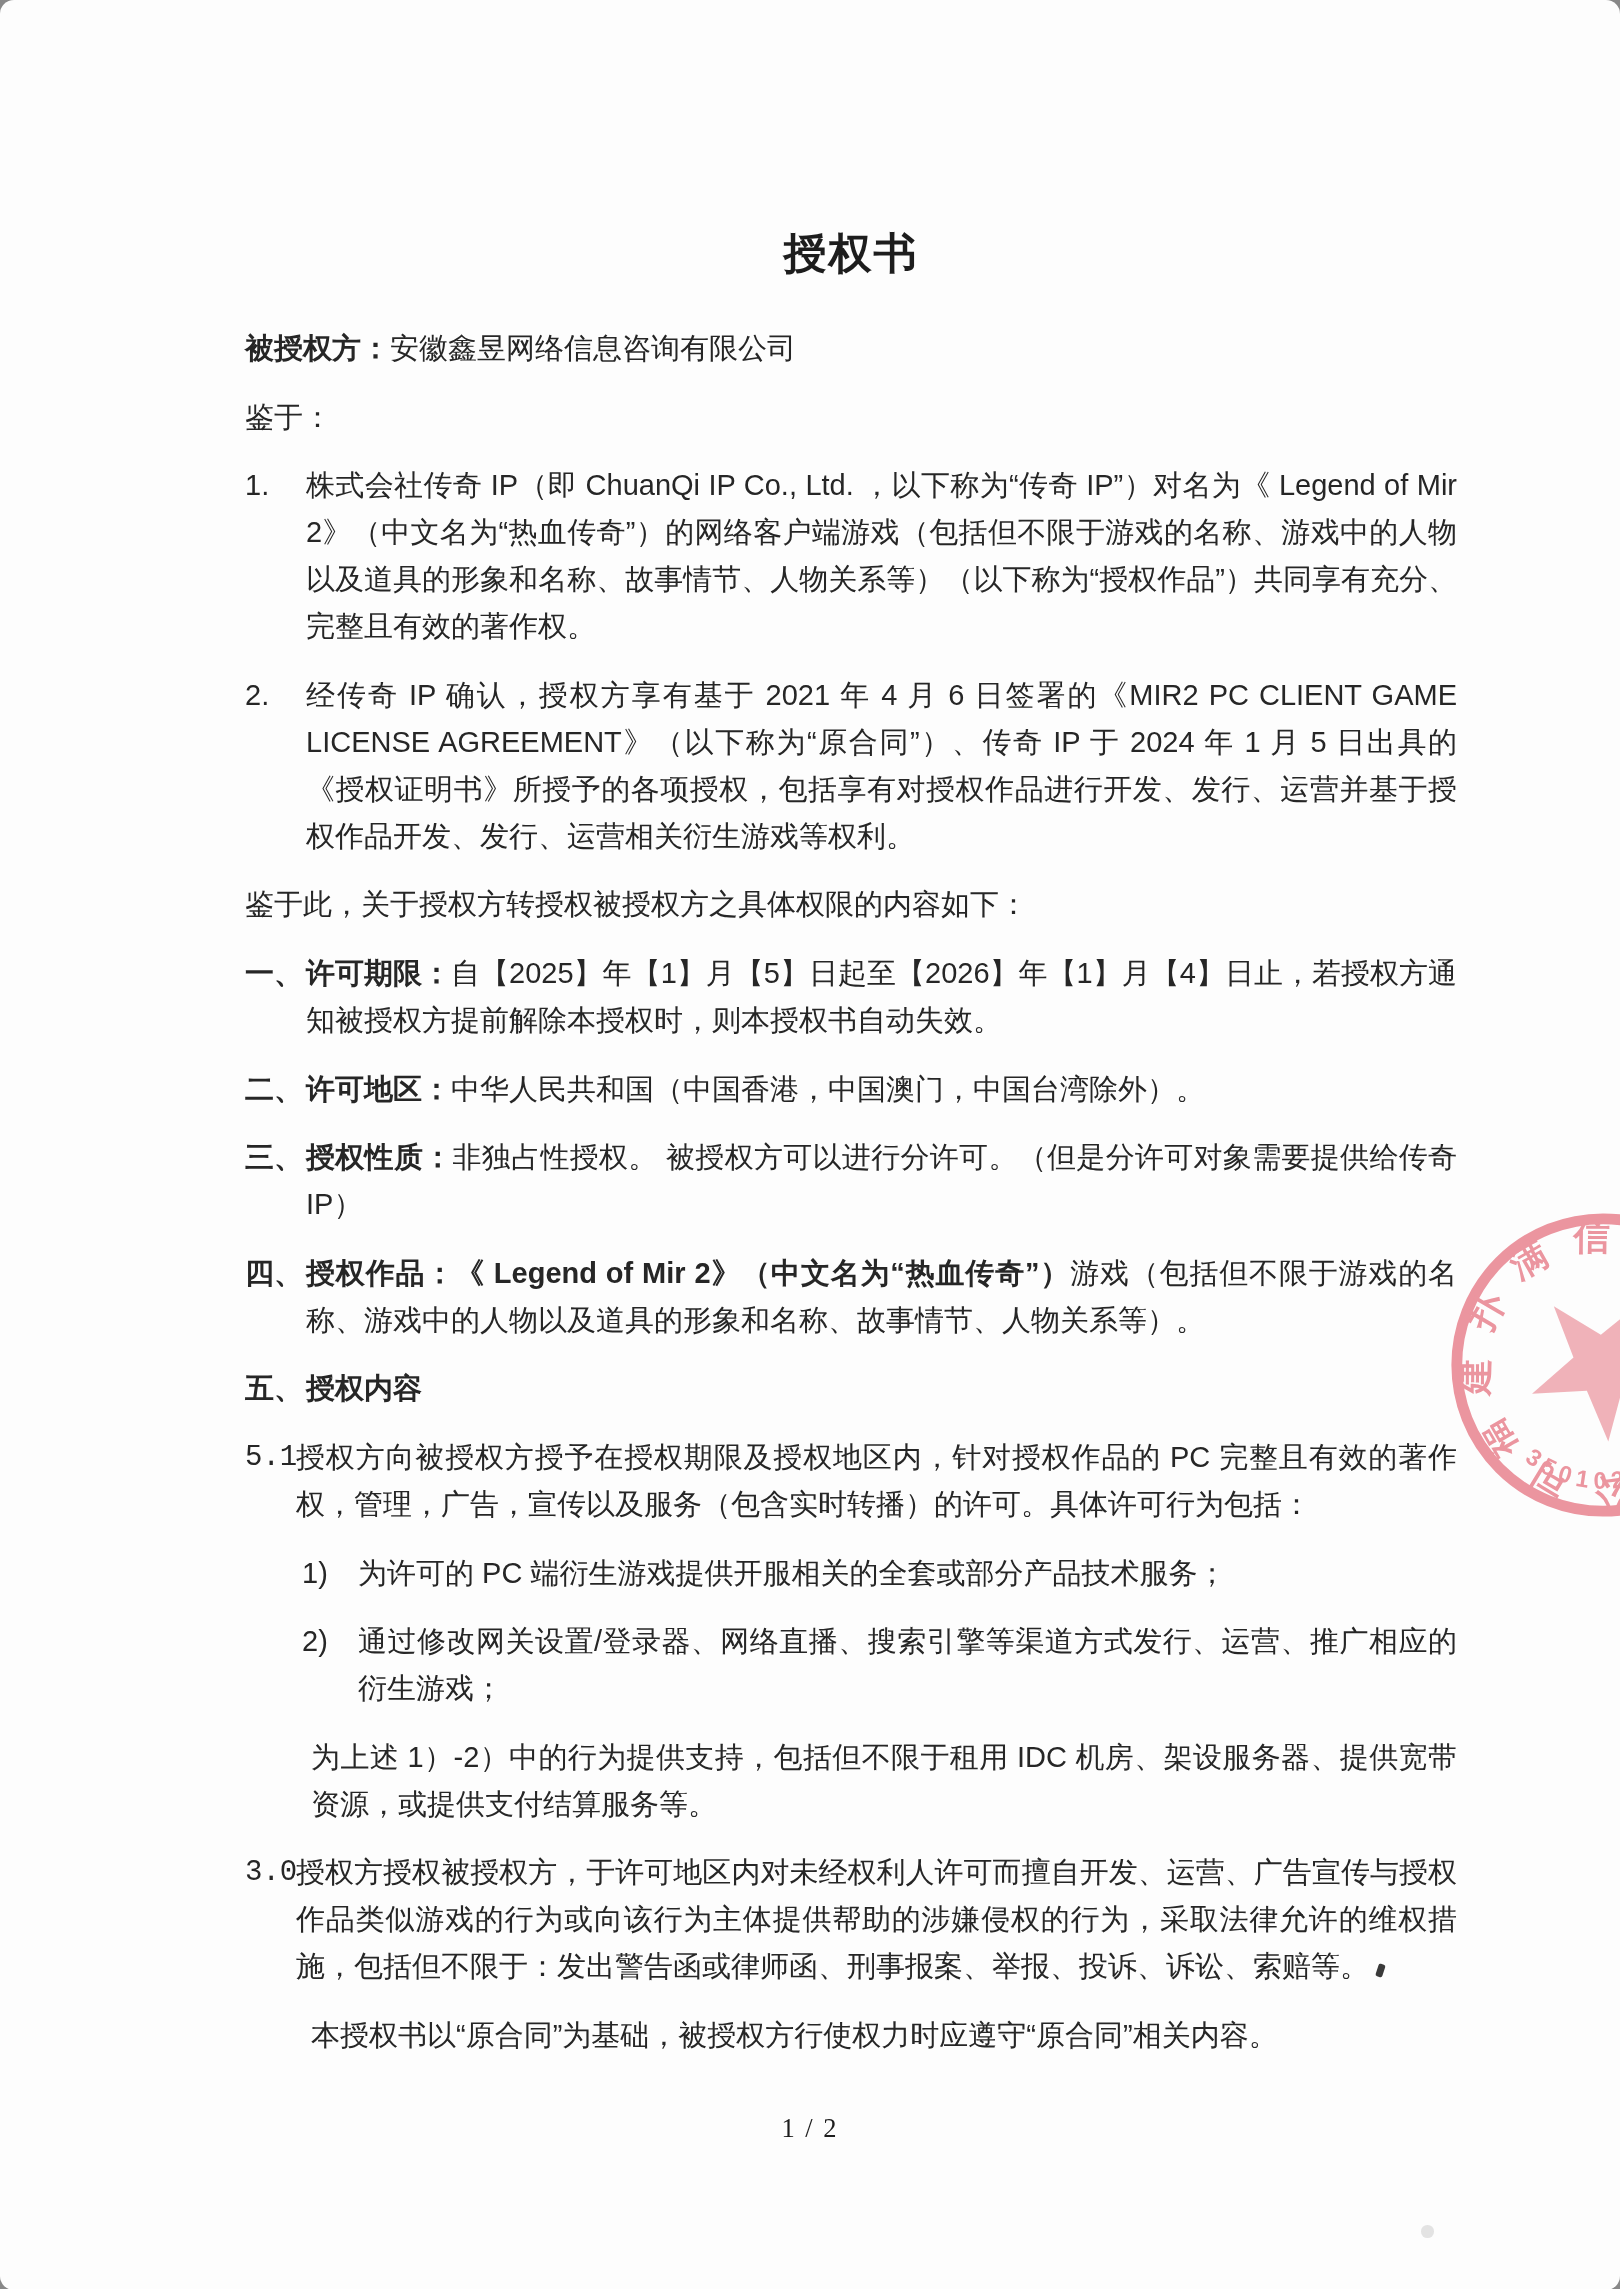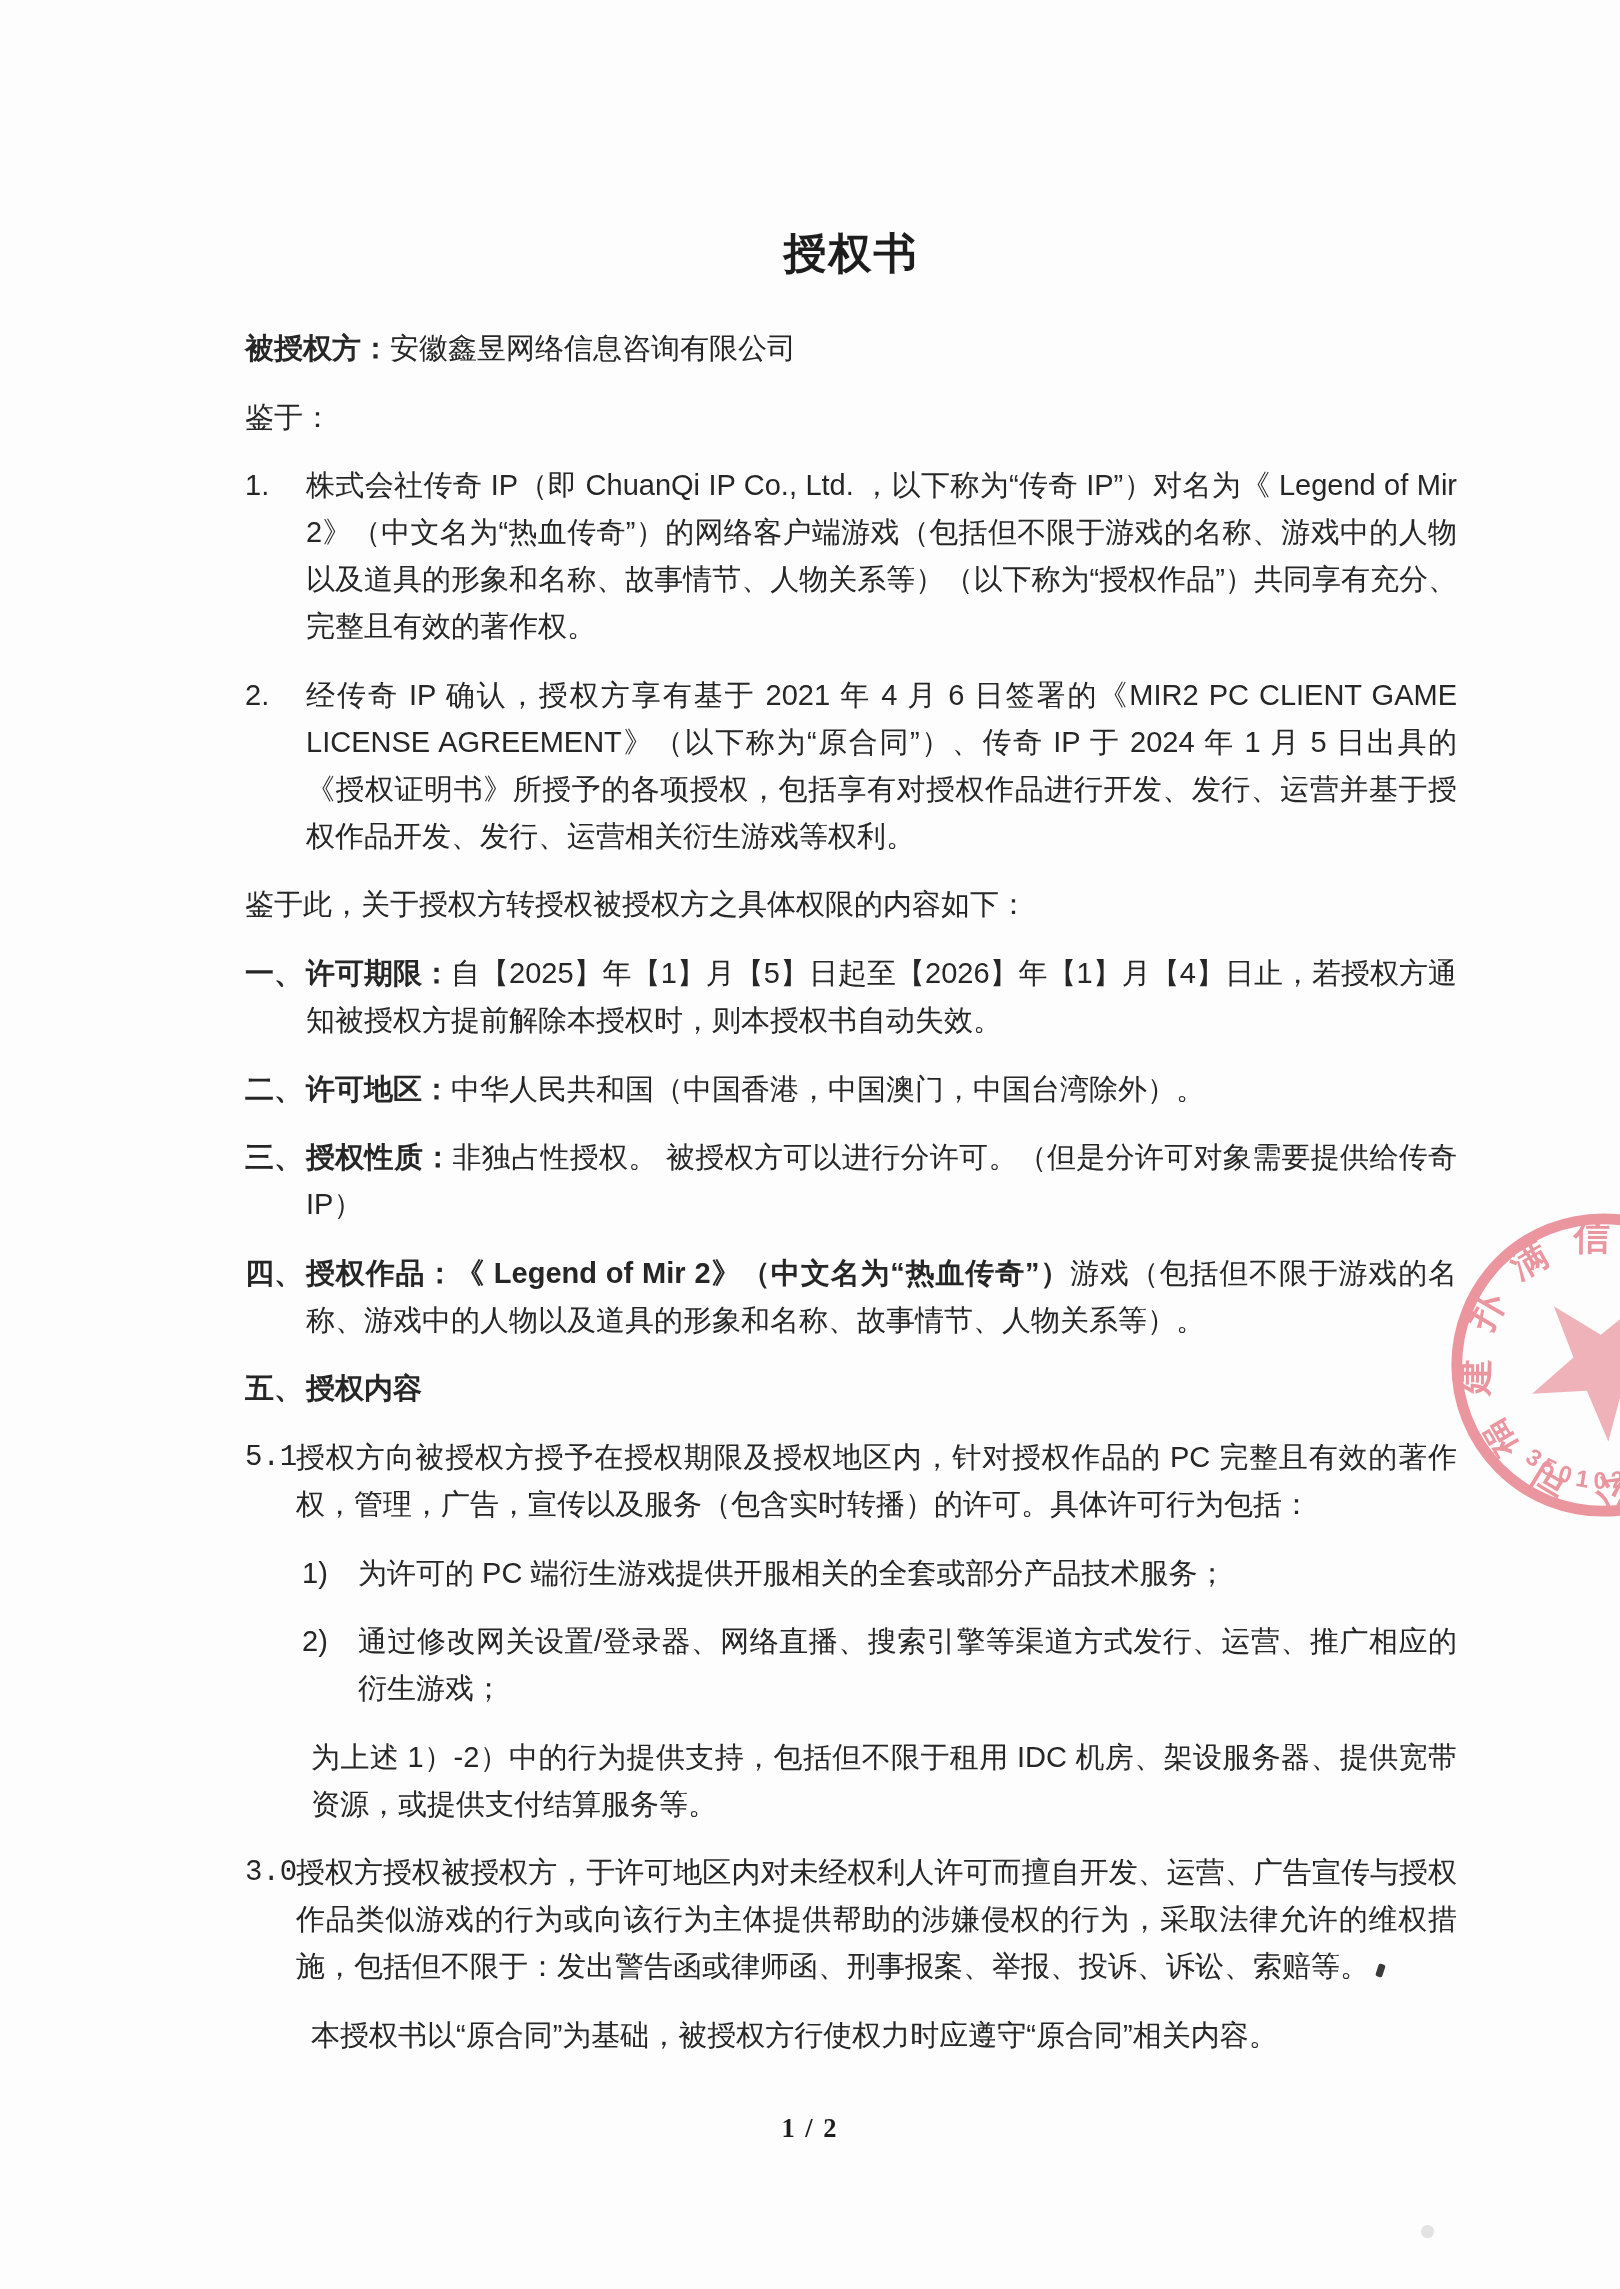--- a/index.html
+++ b/index.html
@@ -4,20 +4,21 @@
 <style>
   html,body { margin:0; padding:0; background:#888; }
   .page {
     position:relative;
     width:1620px; height:2290px;
     margin:0 auto;
     background:#fdfdfd;
     overflow:hidden;
     font-family:"Liberation Sans","DejaVu Sans",sans-serif;
     color:#262626;
+    border-radius:14px;
   }
   .doc-title {
     text-align:center;
     font-size:43px;
     font-weight:bold;
     line-height:61px;
     letter-spacing:2px;
     margin:0 0 41px 0;
     color:#1d1d1d;
   }
@@ -41,21 +42,21 @@
   .sub  { margin-left:57px; }
   .note { margin-left:66px; }
   .b { font-weight:bold; }
   .page-num {
     position:absolute;
     top:2113px; left:0;
     width:1620px;
     text-align:center;
     font-family:"Liberation Serif","DejaVu Serif",serif;
     font-size:26.5px;
-    font-weight:bold;
+    font-weight:normal;
     letter-spacing:2px;
     color:#1d1d1d;
   }
   .seal {
     position:absolute;
     left:1446px; top:1208px;
     width:314px; height:314px;
     opacity:0.85;
     pointer-events:none;
   }

